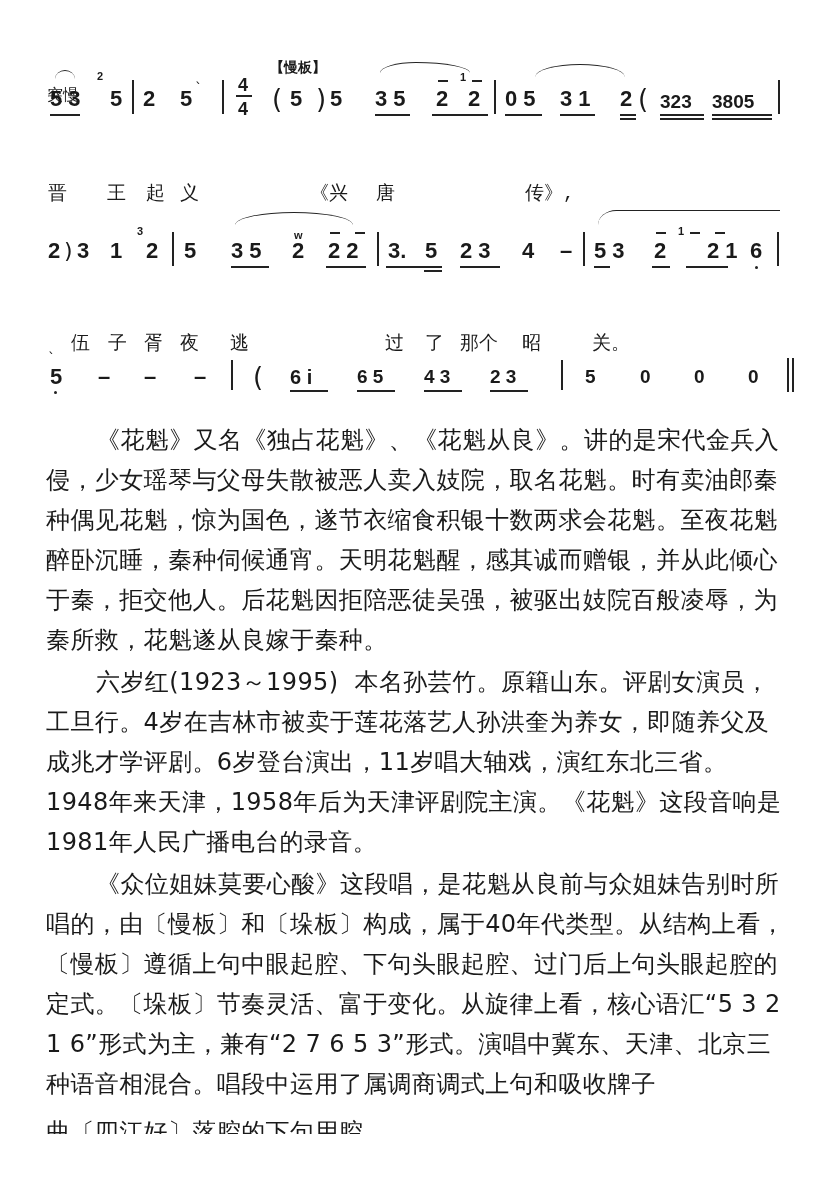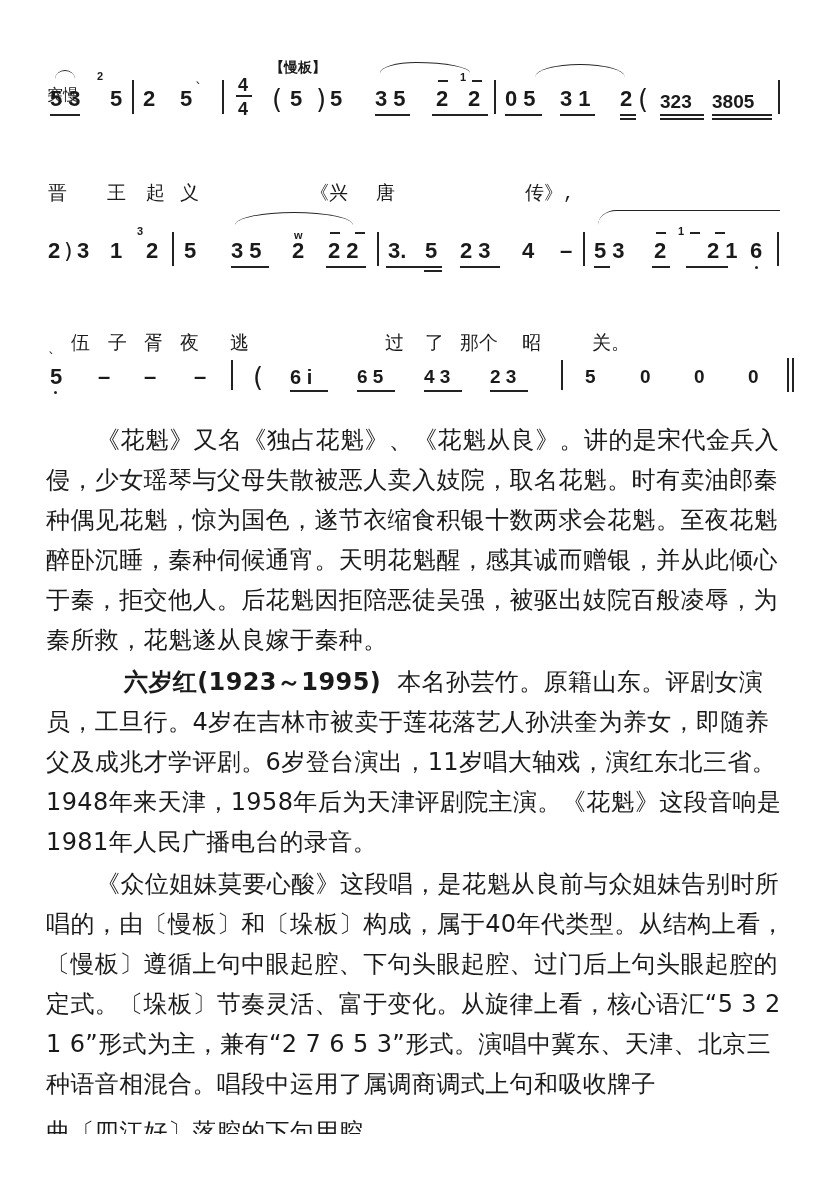--- a/index.html
+++ b/index.html
@@ -12,21 +12,21 @@
   .bar { position:absolute; width:2px; background:#222; }
   .ul { position:absolute; height:1.5px; background:#222; }
   .slur { position:absolute; border-top:1.6px solid #222; border-radius:50% 50% 0 0 / 100% 100% 0 0; }
   .dot { position:absolute; width:3px; height:3px; border-radius:50%; background:#222; }
   .over { position:absolute; height:1.5px; background:#222; }
   .paren { font-family:"DejaVu Sans", sans-serif; font-size:26px; line-height:26px; font-weight:normal; }
   .prose { position:absolute; left:46px; width:740px; font-family:"DejaVu Sans", sans-serif;
            font-size:24px; line-height:40px; letter-spacing:0.4px; }
   .prose p { margin:0; }
   .indent { text-indent:50px; }
-  .hd { font-weight:bold;margin-left:28px; }
+  .hd { font-weight:normal; }
   .cut { height:22px; overflow:hidden; }
 </style>
 </head>
 <body>
 
 <div>
   <span class="abs lyric" style="left:47px;top:42px;font-size:16px;">突慢</span>
   <div class="slur" style="left:55px;top:70px;width:20px;height:8px;"></div>
   <span class="abs note" style="left:50px;top:88px;">5 3</span>
   <div class="ul" style="left:50px;top:114px;width:30px;"></div>

